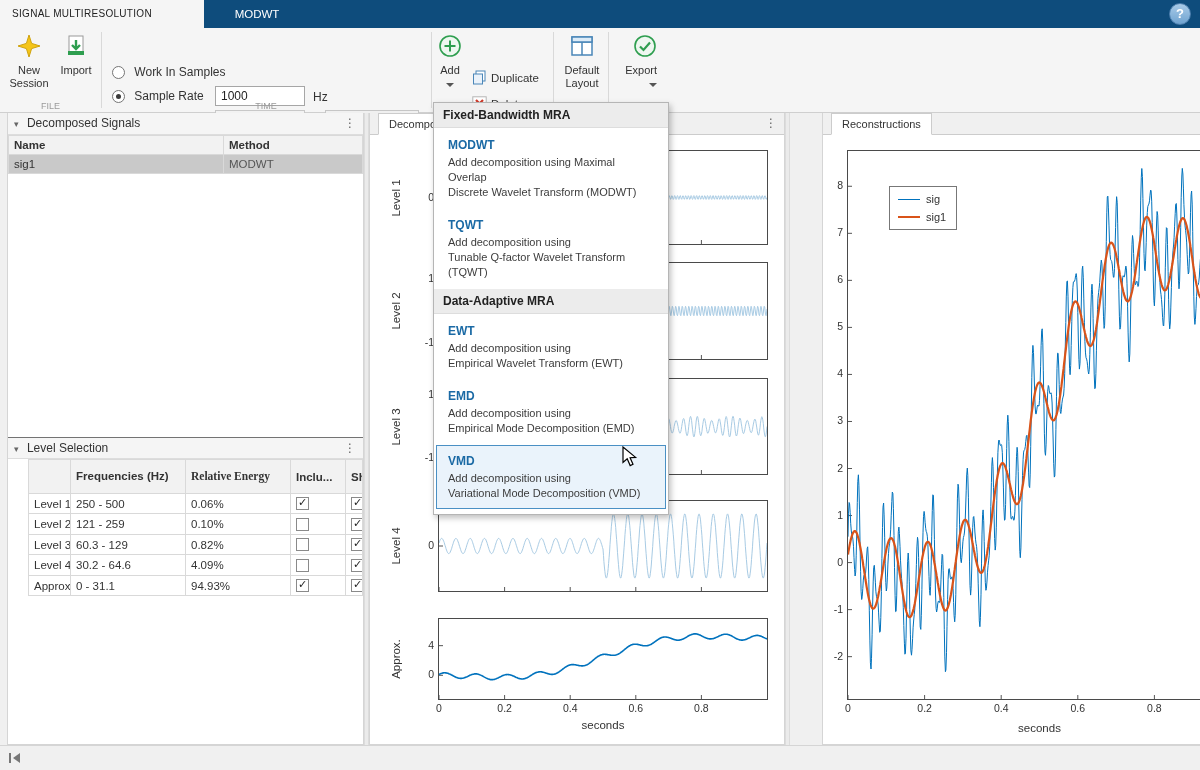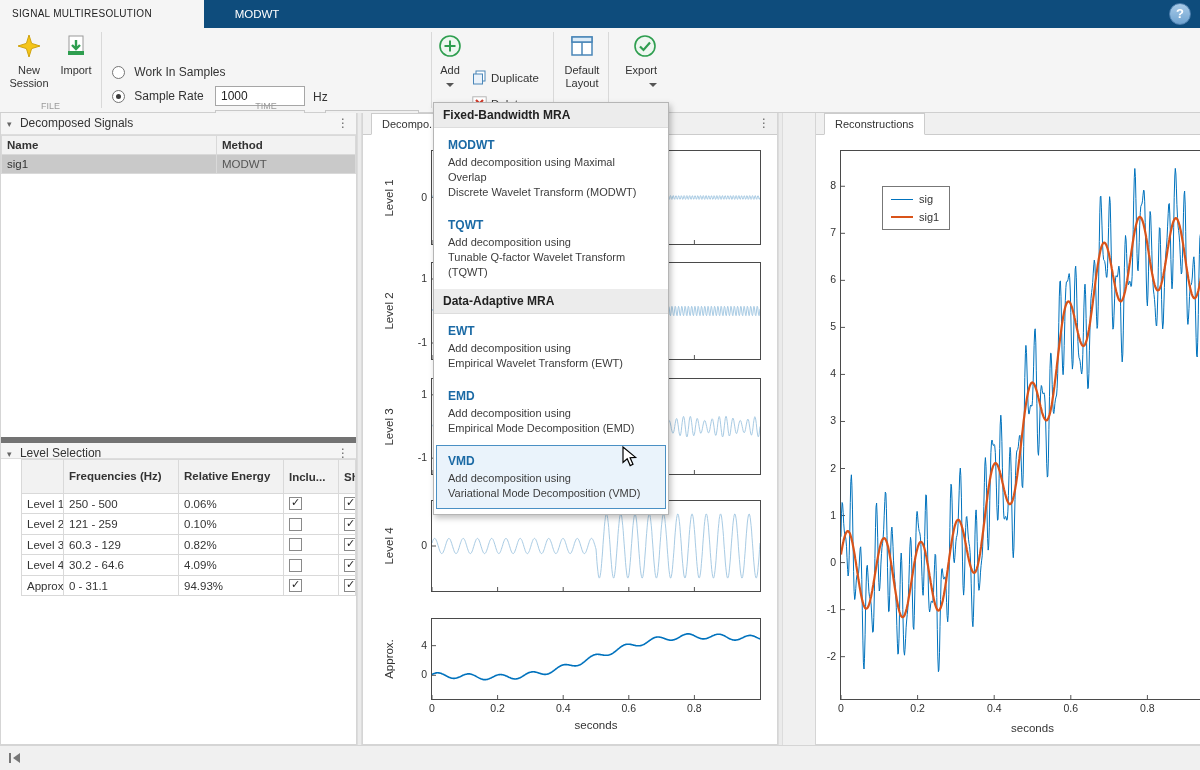--- a/index.html
+++ b/index.html
@@ -25,21 +25,21 @@
   .radio-row { position:absolute; left:112px; height:14px; font-size:12px; color:#333; cursor:pointer; white-space:nowrap; }
   .radio { display:inline-block; width:13px; height:13px; border:1px solid #757575; border-radius:50%; background:#fff; vertical-align:-3px; margin-right:6px; position:relative; }
   .radio.on::after { content:""; position:absolute; left:3px; top:3px; width:5px; height:5px; border-radius:50%; background:#3a3a3a; }
   .tb-input { position:absolute; height:20px; border:1px solid #a6a6a6; background:#fff; font-size:12px; padding-left:5px; font-family:inherit; color:#222; }
   .tb-input:disabled,.tb-input.dis { background:#f2f2f2; color:#9a9a9a; border-color:#c8c8c8; }
   .tb-select { position:absolute; height:20px; background:#f0f0f0; border:1px solid #c6c6c6; color:#9a9a9a; font-size:12px; line-height:18px; padding-left:6px; }
   .tb-select .caret { position:absolute; right:5px; top:8px; border-top-color:#aaa; }
   .ribbon-collapse { position:absolute; left:1178px; top:114px; color:#8a8a8a; font-size:11px; cursor:pointer; }
 
   
-  .main { position:absolute; left:0; top:113px; width:1168px; height:632px; }
+  .main { position:absolute; left:7px; top:113px; width:1168px; height:632px; }
   .panel { position:absolute; top:0; height:632px; background:#fff; border:1px solid #d5d5d5; border-top:none; }
   .panel-left { left:0; width:357px; }
   .splitter { position:absolute; top:0; width:5px; height:632px; background:#ebebeb; border-left:1px solid #dcdcdc; border-right:1px solid #dcdcdc; cursor:col-resize; }
   .split1 { left:357px; } .split2 { left:778px; }
   .panel-mid { left:362px; width:416px; }
   .panel-right { left:783px; width:417px;margin-left:32px; }
 
   .sec-header { position:absolute; left:0; width:100%; height:22px; background:#f5f5f5; border-bottom:1px solid #ddd; line-height:21px; font-size:12px; color:#333; }
   .sec-header .tri { color:#666; font-size:9px; margin:0 5px 0 6px; }
   .dots { position:absolute; right:6px; top:3px; width:14px; text-align:center; color:#666; font-size:12px; letter-spacing:0; cursor:pointer; line-height:15px; }
@@ -204,39 +204,39 @@
             <th>Method</th>
           </tr>
           <tr class="selrow">
             <td>sig1</td>
             <td style="color:#555;">MODWT</td>
           </tr>
         </tbody>
           </table>
       </div>
 
-      <div class="sec-header" style="top:324px; border-top:6px solid #737373;">
+      <div class="sec-header" style="top:324px; border-top:1px solid #737373;">
         <span class="tri">▾</span>
         <span>Level Selection</span>
         <span class="dots">⋮</span>
       </div>
       <div style="position:absolute; left:0; top:346px; width:100%;padding-left:20px;">
         <table class="grid">
           <colgroup>
               <col style="width:42px;">
               <col style="width:115px;">
               <col style="width:105px;">
               <col style="width:55px;">
               <col>
             </colgroup>
           <tbody>
               <tr style="height:34px;">
             <th></th>
             <th style="white-space:normal; line-height:13px;">Frequencies (Hz)</th>
-            <th style="white-space:normal; line-height:13px;">Relative Energy</th>
+            <th style="white-space:normal; line-height:13px;font-family:Liberation Serif, serif;">Relative Energy</th>
             <th>Inclu...</th>
             <th>Sh...</th>
           </tr>
           <tr>
             <td>Level 1</td>
             <td>250 - 500</td>
             <td>0.06%</td>
             <td class="cbcell"><span class="checkbox on"></span></td>
             <td class="cbcell"><span class="checkbox on"></span></td>
           </tr>

